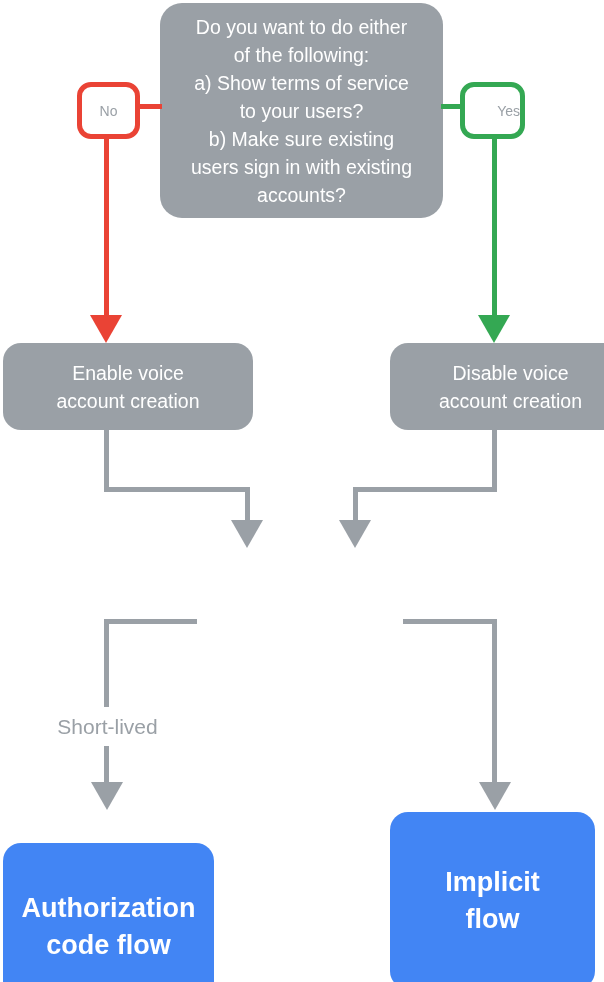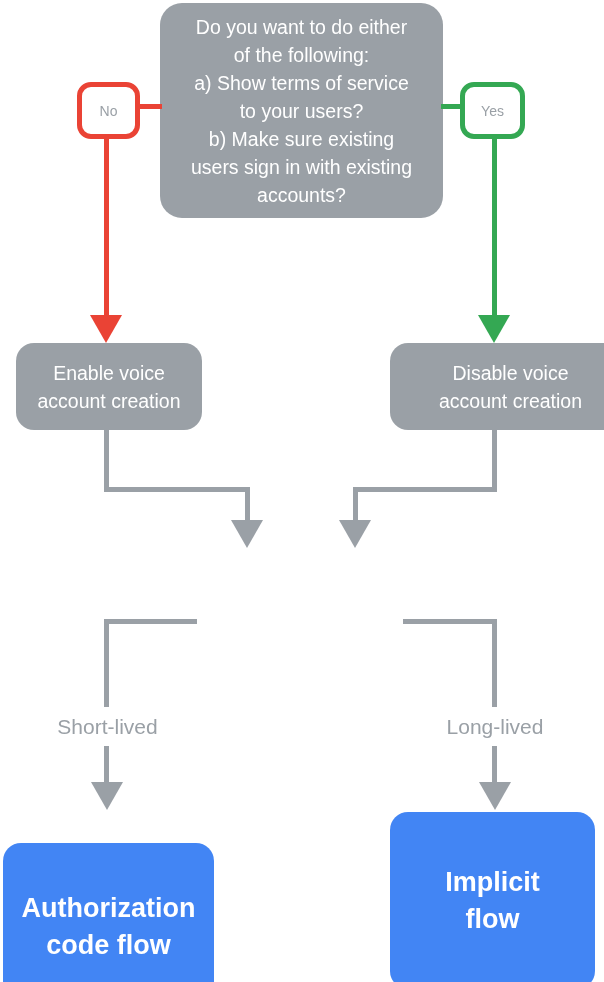--- a/index.html
+++ b/index.html
@@ -46,21 +46,21 @@
     border-radius: 14px;
     display: flex;
     align-items: center;
     justify-content: center;
     color: var(--gray);
     font-size: 14px;
     font-weight: 500;
     z-index: 3;
   }
   .badge.red   { border: 5px solid var(--red); }
-  .badge.green { border: 5px solid var(--green); }
+  .badge.green { border: 5px solid var(--green); justify-content: flex-end; }
 
   
   .h-line, .v-line { position: absolute; z-index: 1; }
   .h-line { height: 5px; }
   .v-line { width: 5px; }
   .line-gray  { background: var(--gray); }
   .line-red   { background: var(--red); }
   .line-green { background: var(--green); }
 
   
@@ -110,21 +110,21 @@
     <span>No</span>
   </div>
 
   <div class="h-line line-green" style="left:441px; top:104px; width:26px;"></div>
   <div class="v-line line-green" style="left:492px; top:135px; height:182px;"></div>
   <div class="arrow-down green" style="left:478px; top:315px;"></div>
   <div class="badge green" style="left:460px; top:82px; width:65px; height:57px;">
     <span>Yes</span>
   </div>
 
-  <div class="node gray small" style="left:16px; top:343px; width:186px; height:87px;">
+  <div class="node gray small" style="left:3px; top:343px; width:250px; height:87px;">
     <span>Enable voice
 account creation</span>
   </div>
   <div class="node gray small" style="left:390px; top:343px; width:241px; height:87px;">
     <span>Disable voice
 account creation</span>
   </div>
 
   <div class="v-line line-gray" style="left:104px; top:430px; height:62px;"></div>
   <div class="h-line line-gray" style="left:104px; top:487px; width:146px;"></div>
@@ -139,23 +139,20 @@
 
   <div class="h-line line-gray" style="left:104px; top:619px; width:93px;"></div>
   <div class="v-line line-gray" style="left:104px; top:619px; height:165px;"></div>
   <div class="side-label" style="left:22px; top:707px; width:171px; height:39px;">
     <span>Short-lived</span>
   </div>
   <div class="arrow-down" style="left:91px; top:782px;"></div>
 
   <div class="h-line line-gray" style="left:403px; top:619px; width:94px;"></div>
   <div class="v-line line-gray" style="left:492px; top:619px; height:165px;"></div>
-  <div class="side-label" style="left:410px; top:707px; width:170px; height:39px;">
-    <span>Long-lived</span>
-  </div>
   <div class="arrow-down" style="left:479px; top:782px;"></div>
 
   <div class="node blue" style="left:3px; top:812px; width:211px; height:168px;margin-top:31px;">
     <span>Authorization
 code flow</span>
   </div>
   <div class="node blue" style="left:390px; top:812px; width:205px; height:177px;">
     <span>Implicit
 flow</span>
   </div>

